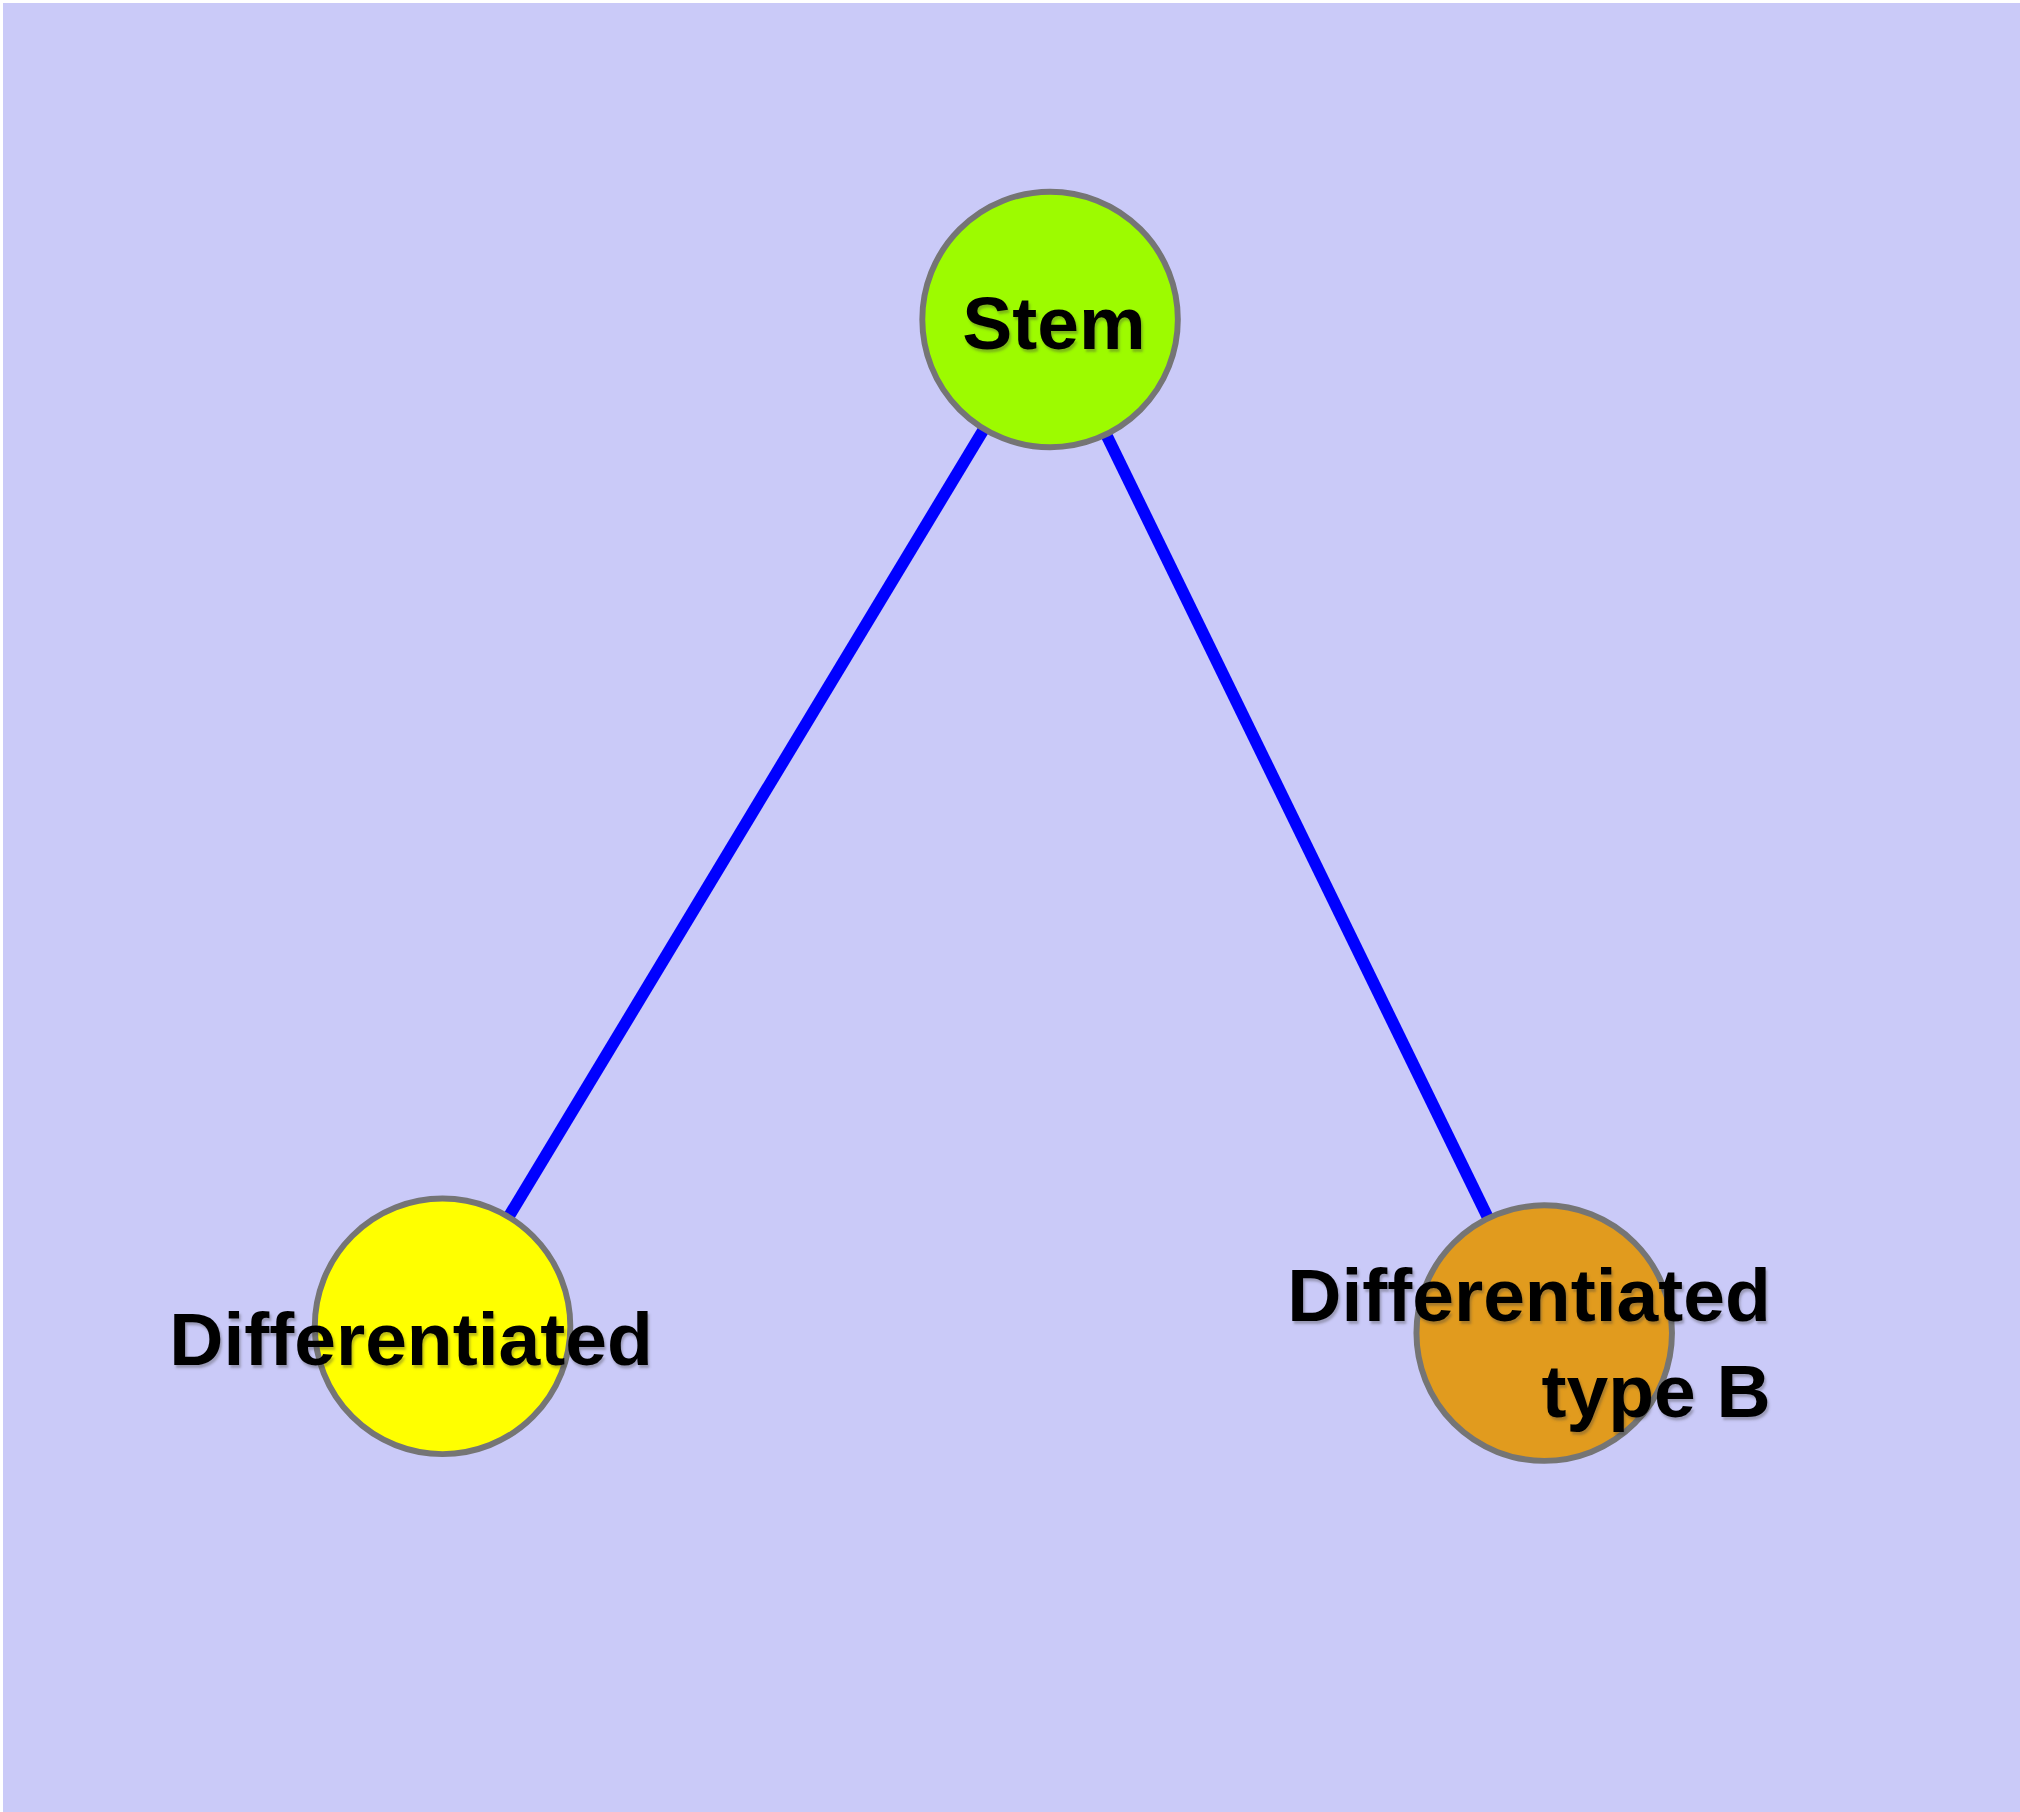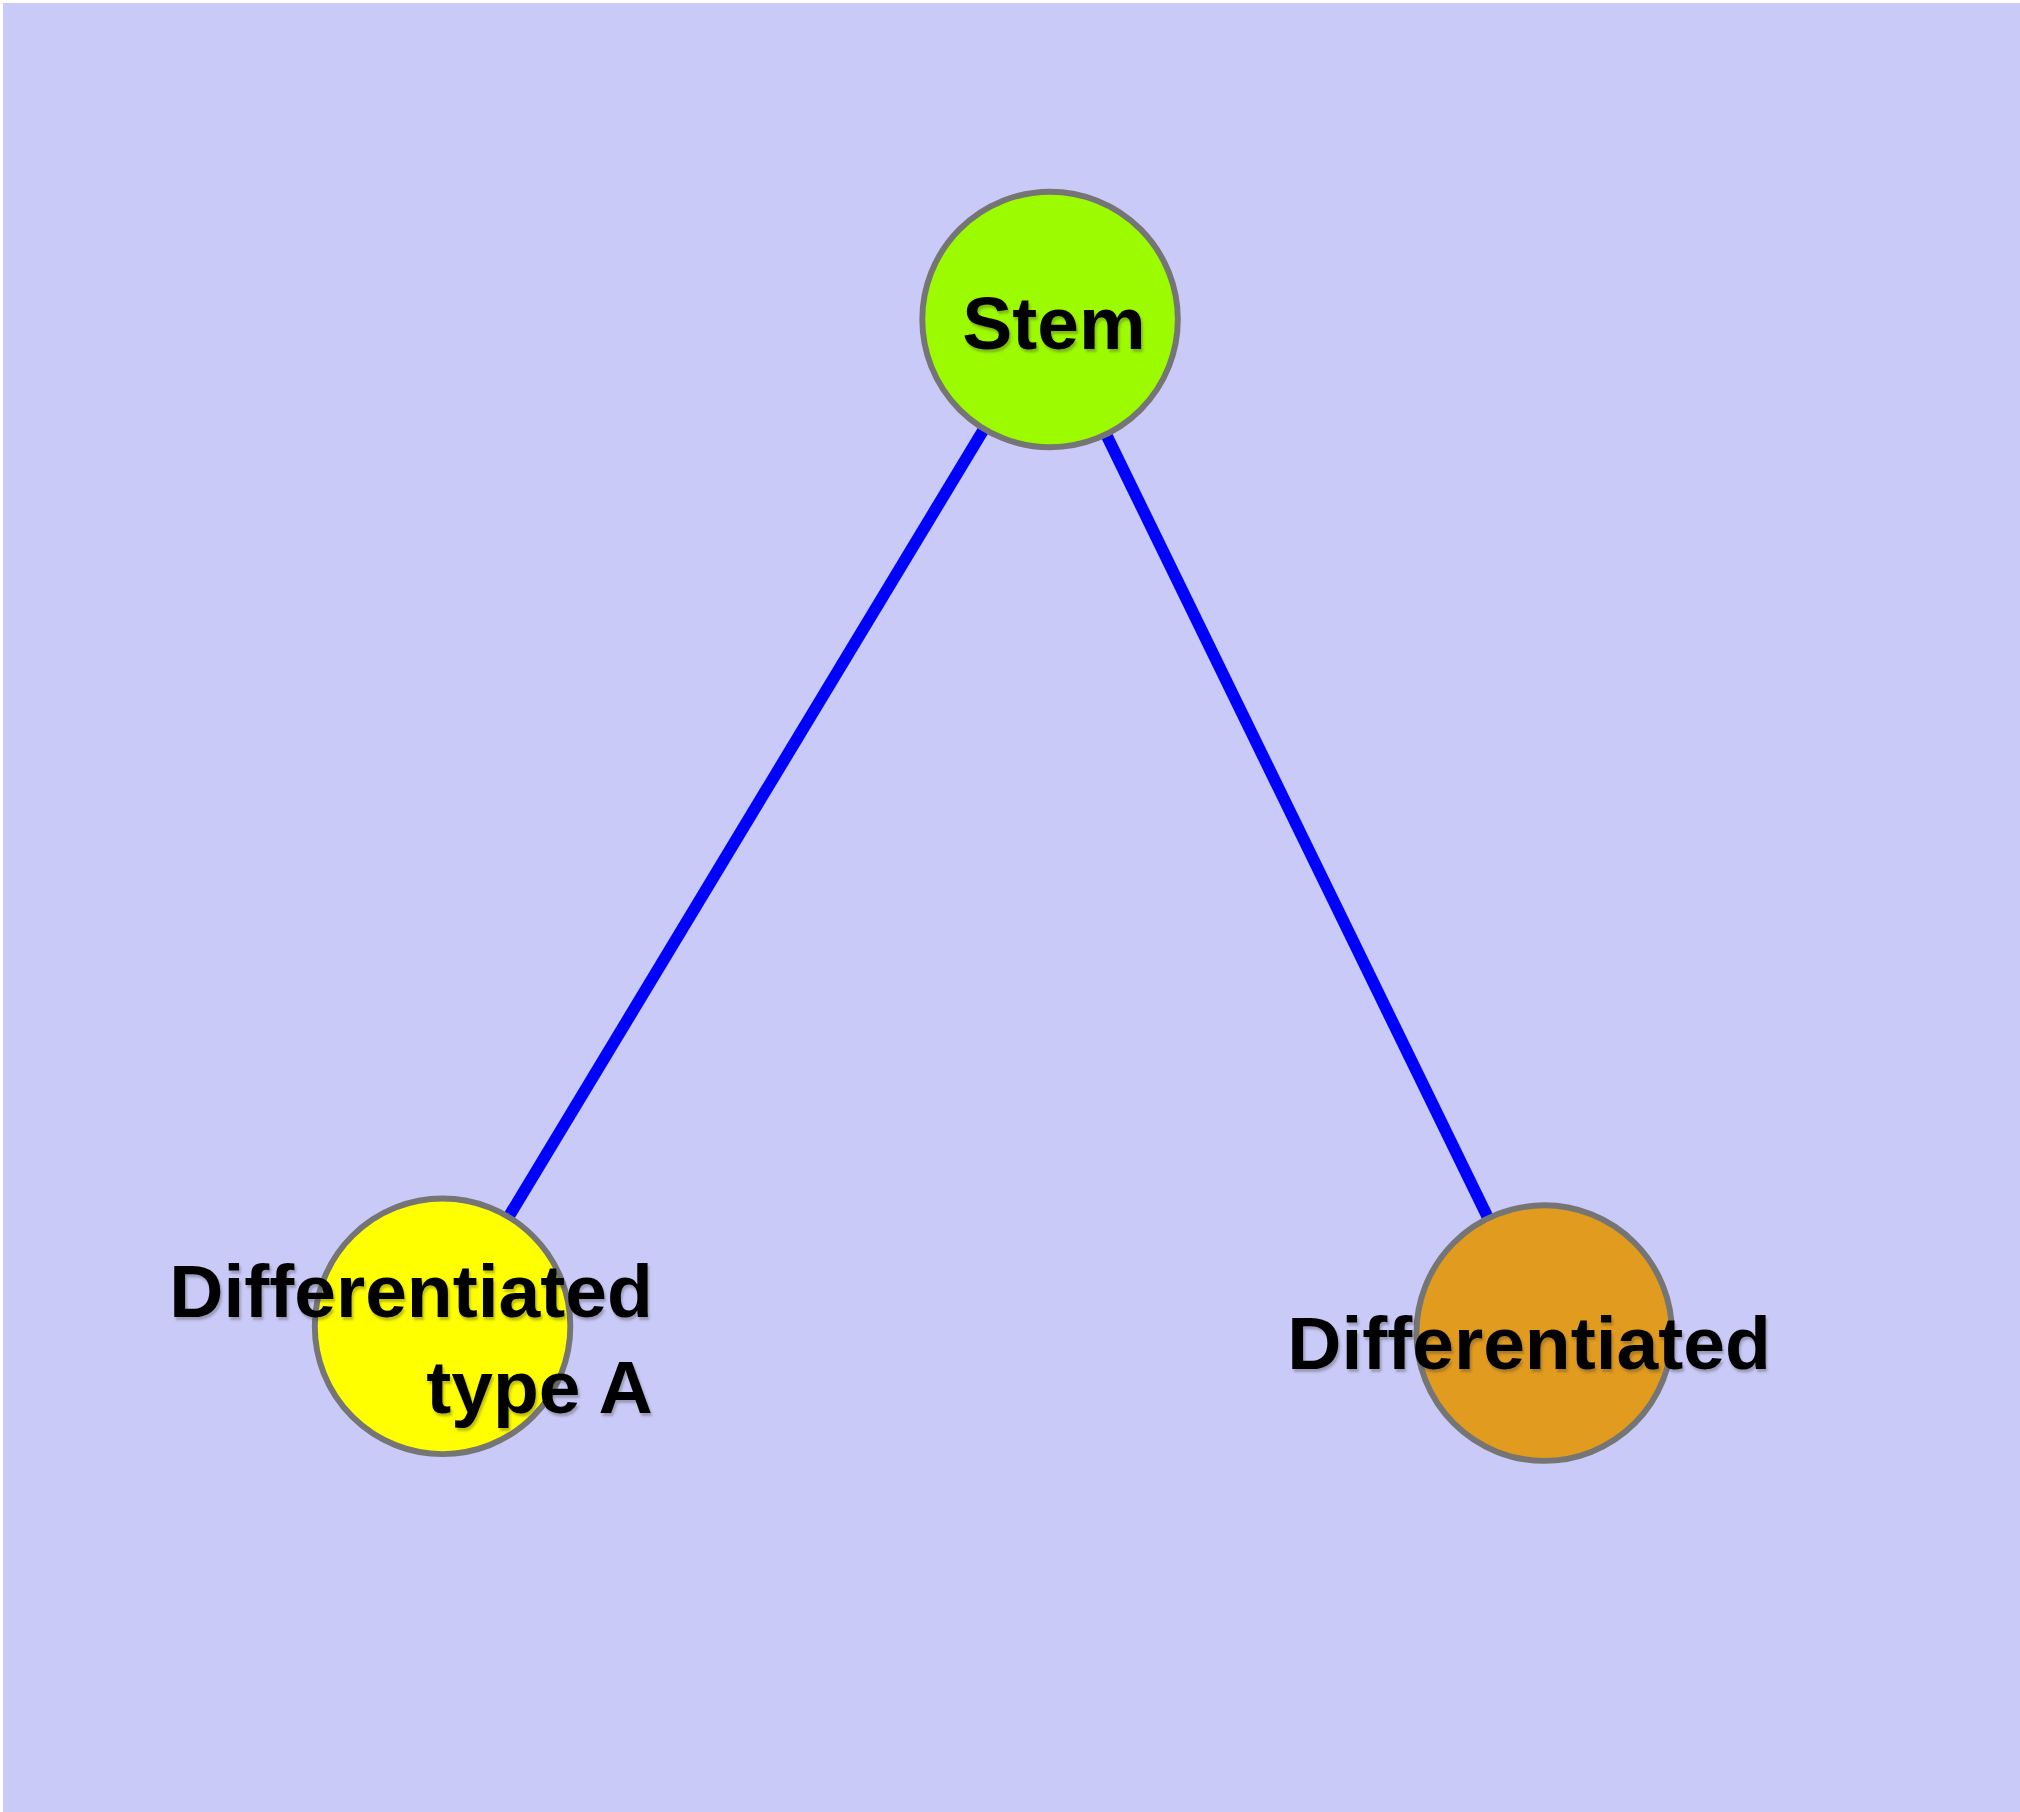--- a/index.html
+++ b/index.html
@@ -61,21 +61,21 @@
 
     <circle cx="1237" cy="374" r="151" fill="#9dfb00" stroke="#757575"></circle>
     <circle cx="519" cy="1564" r="151" fill="#ffff00" stroke="#757575"></circle>
     <circle cx="1821" cy="1572" r="151" fill="#e19b1e" stroke="#757575"></circle>
   </svg>
 
   <div class="node-label label-stem" style="color: rgb(0, 0, 0);">Stem</div>
 
   <div class="node-label label-type-a" style="color: rgb(0, 0, 0);">
     <span class="label-line">Differentiated</span>
-    <span class="label-line">type A</span>
   </div>
 
   <div class="node-label label-type-b" style="color: rgb(0, 0, 0);">
     <span class="label-line">Differentiated</span>
+    <span class="label-line">type B</span>
   </div>
 
 </div>
 
 
 </body></html>

